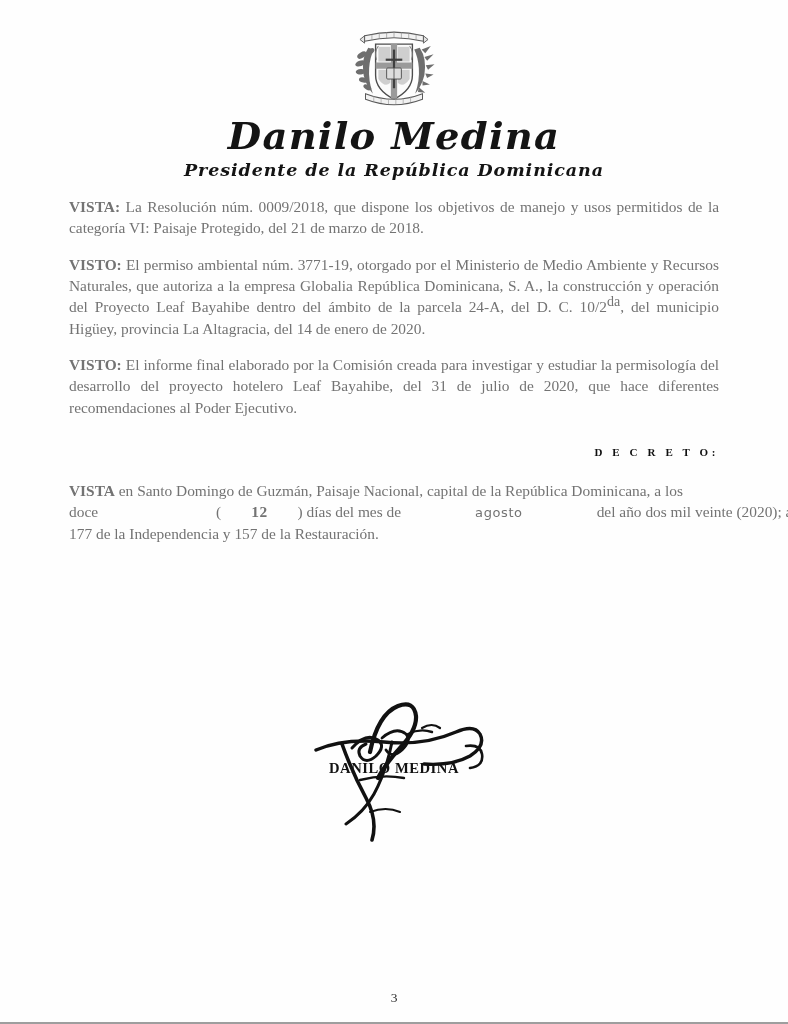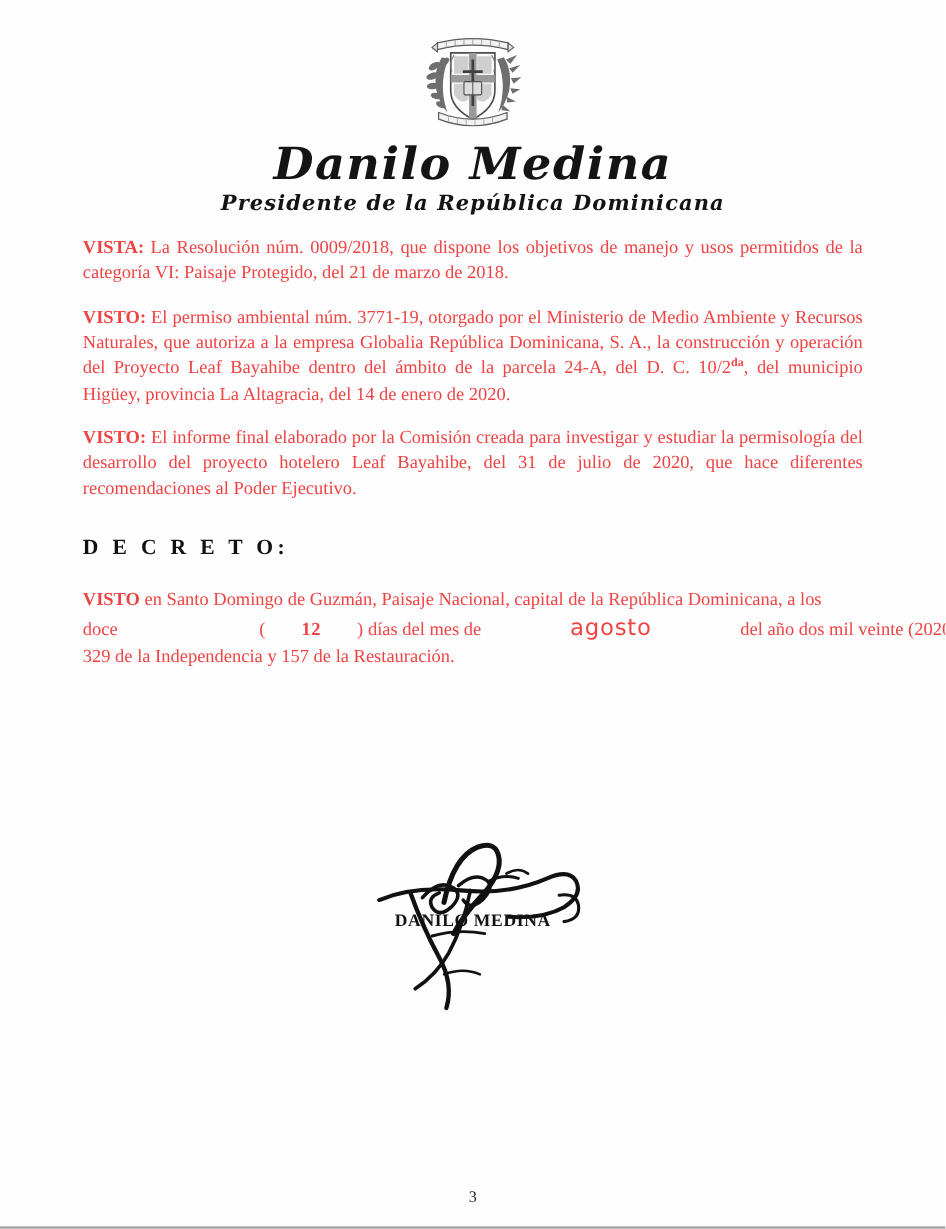--- a/index.html
+++ b/index.html
@@ -75,38 +75,38 @@
     top: 196px;
     left: 69px;
     width: 650px;
   }
   .para {
     font-size: 15.4px;
     line-height: 1.385;
     text-align: justify;
     text-justify: inter-word;
     margin: 0 0 15px 0;
-    color: #ef4444;
+    color: #737373;
   }
   .para:last-child { margin-bottom: 0; }
   .para.loose { margin-bottom: 18px; }
   .lead {
     font-weight: 700;
   }
   .sup {
-    font-size: 10px;
+    font-size: 14px;
     vertical-align: super;
-    font-weight: 700;
+    font-weight: 400;
     line-height: 0;
   }
 
   .decreto {
-    text-align: left;
-    font-weight: 700;
-    font-size: 18px;
+    text-align: right;
+    font-weight: 700;
+    font-size: 11px;
     letter-spacing: 3.6px;
     margin: 28px 0 22px 0;
   }
 
   
   .dado-line {
     display: block;
     white-space: pre;
   }
   .blank-word {
@@ -114,21 +114,21 @@
   }
   .gap-lg { display: inline-block; width: 118px; }
   .gap-md { display: inline-block; width: 74px; }
   .gap-sm { display: inline-block; width: 30px; }
   .num-fill {
     font-weight: 700;
     letter-spacing: .5px;
   }
   .typed {
     font-family: "DejaVu Sans", "Liberation Sans", sans-serif;
-    font-size: 19px;
+    font-size: 13px;
     letter-spacing: .6px;
   }
 
   
   .signature-block {
     position: absolute;
     top: 694px;
     left: 0;
     right: 0;
     text-align: center;
@@ -253,23 +253,23 @@
     <p class="para">
       <span class="lead">VISTO:</span><span> El informe final elaborado por la Comisión creada para investigar y estudiar la permisología del desarrollo del proyecto hotelero Leaf Bayahibe, del 31 de julio de 2020, que hace diferentes recomendaciones al Poder Ejecutivo.</span>
     </p>
 
 
     <div class="decreto">D E C R E T O:</div>
 
 
 
     <p class="para">
-      <span class="lead">VISTO</span><span> en Santo Domingo de Guzmán, Paisaje Nacional, capital de la República Dominicana, a los</span>
+      <span class="lead">VISTA</span><span> en Santo Domingo de Guzmán, Paisaje Nacional, capital de la República Dominicana, a los</span>
       <span class="dado-line"><span class="blank-word">doce</span><span class="gap-lg"></span><span>(</span><span class="gap-sm"></span><span class="num-fill">12</span><span class="gap-sm"></span><span>)</span><span> </span><span>días del mes de</span><span class="gap-md"></span><span class="typed">agosto</span><span class="gap-md"></span><span>del año dos mil veinte (2020); año</span></span>
-      <span>329 de la Independencia y 157 de la Restauración.</span>
+      <span>177 de la Independencia y 157 de la Restauración.</span>
     </p>
   </div>
 
   <div class="signature-block">
     <svg class="signature-svg" viewBox="0 0 250 150" xmlns="http://www.w3.org/2000/svg">
       <g fill="none" stroke="#111111" stroke-linecap="round" stroke-linejoin="round">
 
         <path d="M96 58 Q104 20 124 12 Q140 6 142 22 Q143 36 126 54 Q112 69 104 84" stroke-width="4.2"></path>
 
         <path d="M42 56 Q70 44 110 48 Q150 52 182 38 Q200 30 206 40 Q212 52 196 62 Q178 72 150 70" stroke-width="3.4"></path>

